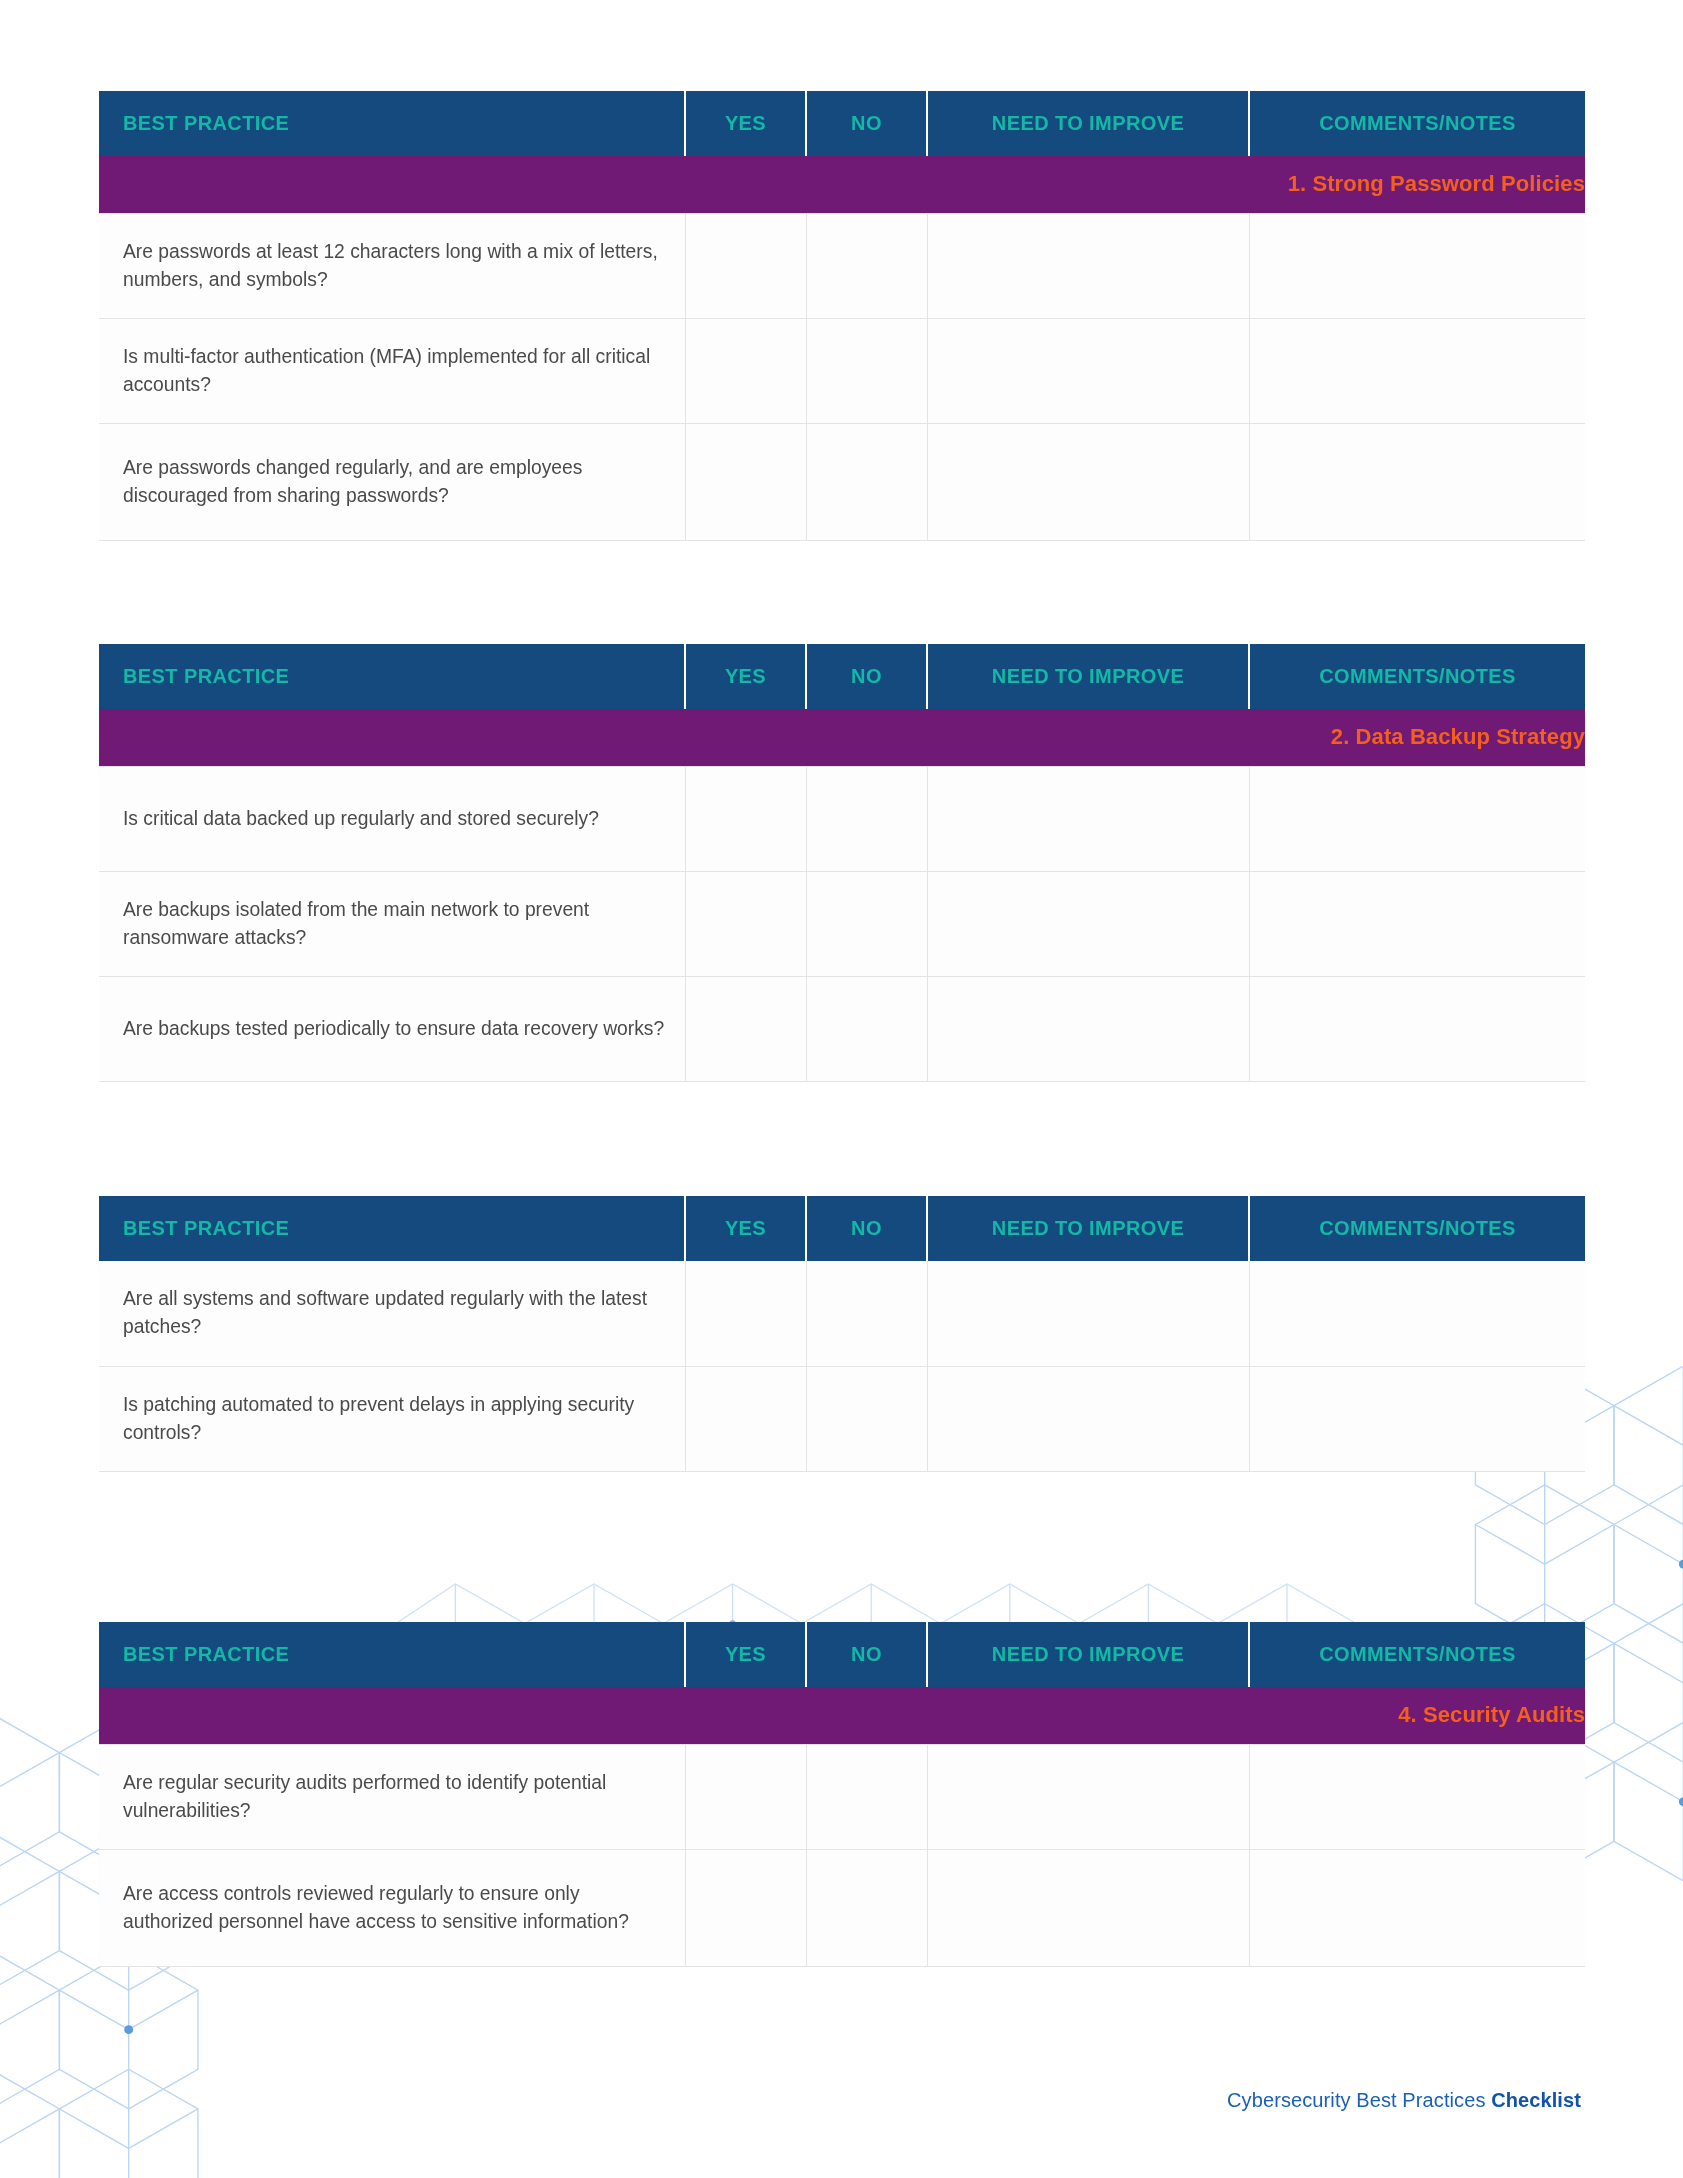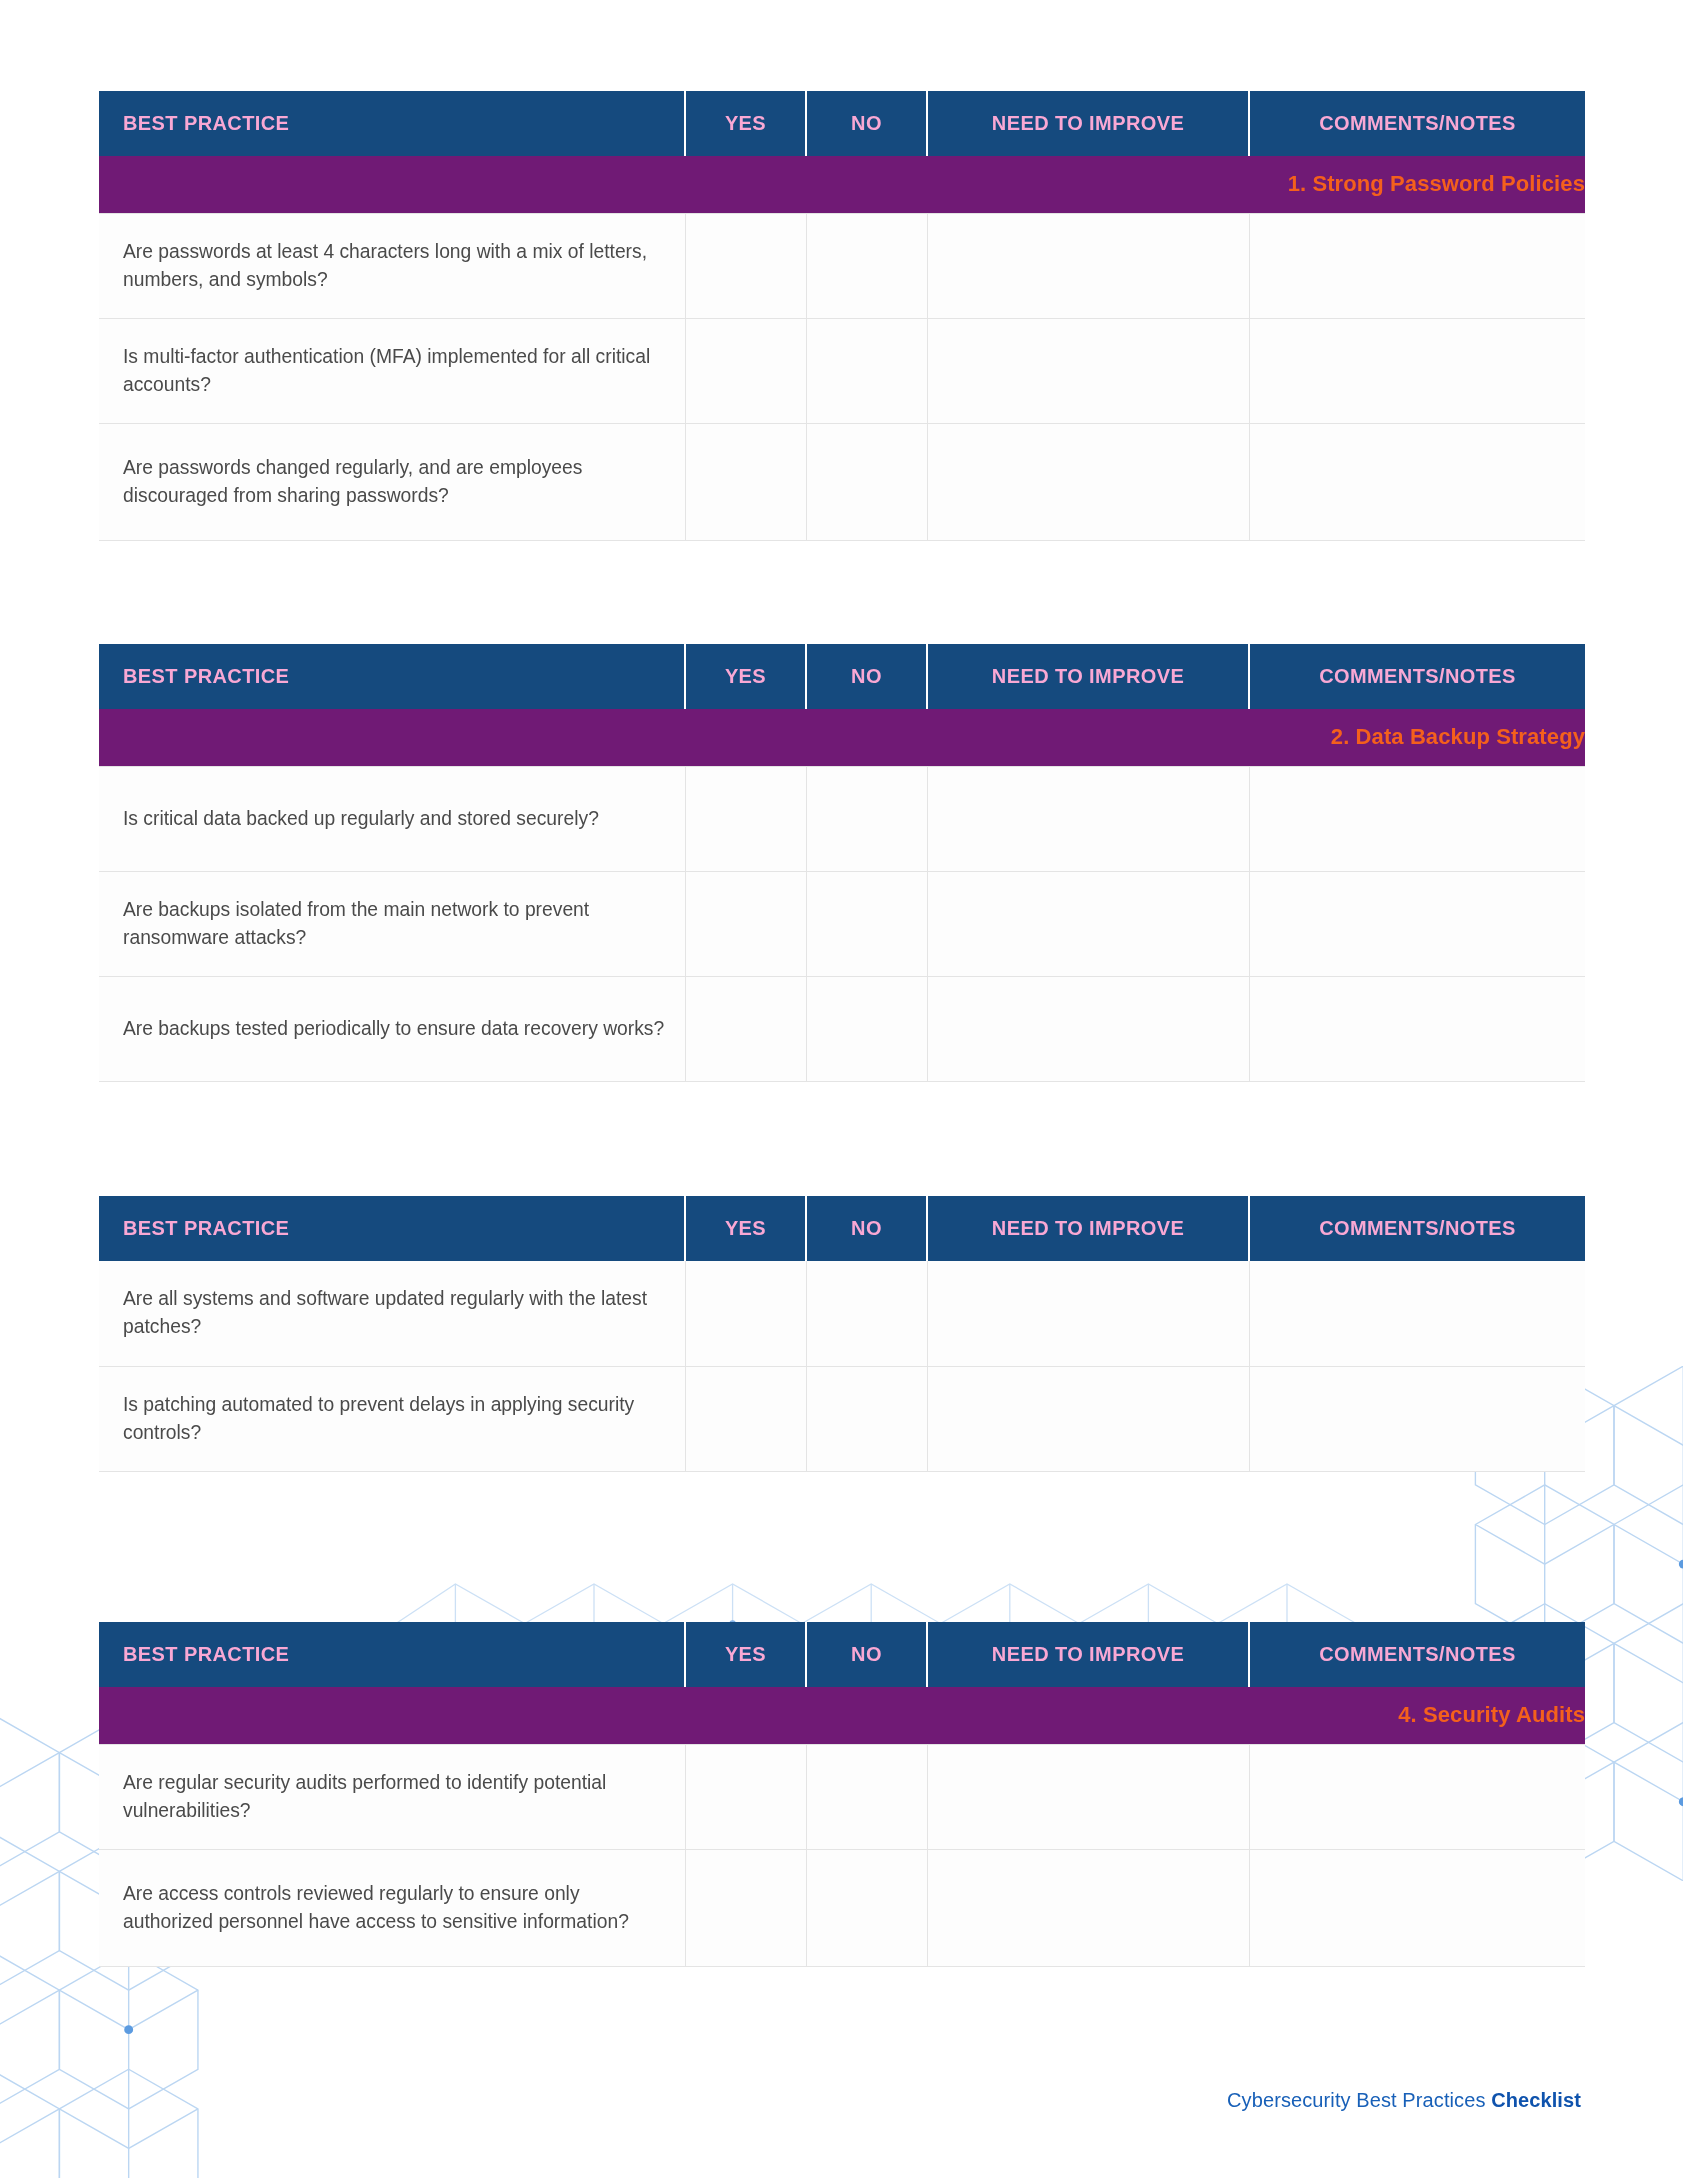--- a/index.html
+++ b/index.html
@@ -30,21 +30,21 @@
     table-layout: fixed;
   }
   .table-block col.c-practice { width: 586px; }
   .table-block col.c-yes      { width: 121px; }
   .table-block col.c-no       { width: 121px; }
   .table-block col.c-improve  { width: 322px; }
   .table-block col.c-comments { width: 336px; }
 
   thead th {
     background: #154A7E;
-    color: #f9a8d4;
+    color: #14b8a6;
     font-size: 20px;
     font-weight: bold;
     letter-spacing: 0.4px;
     height: 65px;
     border-right: 2px solid #ffffff;
     vertical-align: middle;
   }
   thead th:last-child { border-right: none; }
   thead th.h-practice { text-align: left; padding-left: 24px; }
   thead th.h-center   { text-align: center; }
@@ -183,21 +183,21 @@
         <th class="h-center">COMMENTS/NOTES</th>
       </tr>
     </thead>
     <tbody>
       <tr class="section-title">
         <td colspan="5">
             <div class="section-title-text">1. Strong Password Policies</div>
           </td>
       </tr>
       <tr class="q-row r2">
-        <td class="cell-practice">Are passwords at least 4 characters long with a mix of letters, numbers, and symbols?</td>
+        <td class="cell-practice">Are passwords at least 12 characters long with a mix of letters, numbers, and symbols?</td>
         <td class="cell-blank"></td>
         <td class="cell-blank"></td>
         <td class="cell-blank"></td>
         <td class="cell-blank last"></td>
       </tr>
       <tr class="q-row r2">
         <td class="cell-practice">Is multi-factor authentication (MFA) implemented for all critical accounts?</td>
         <td class="cell-blank"></td>
         <td class="cell-blank"></td>
         <td class="cell-blank"></td>

